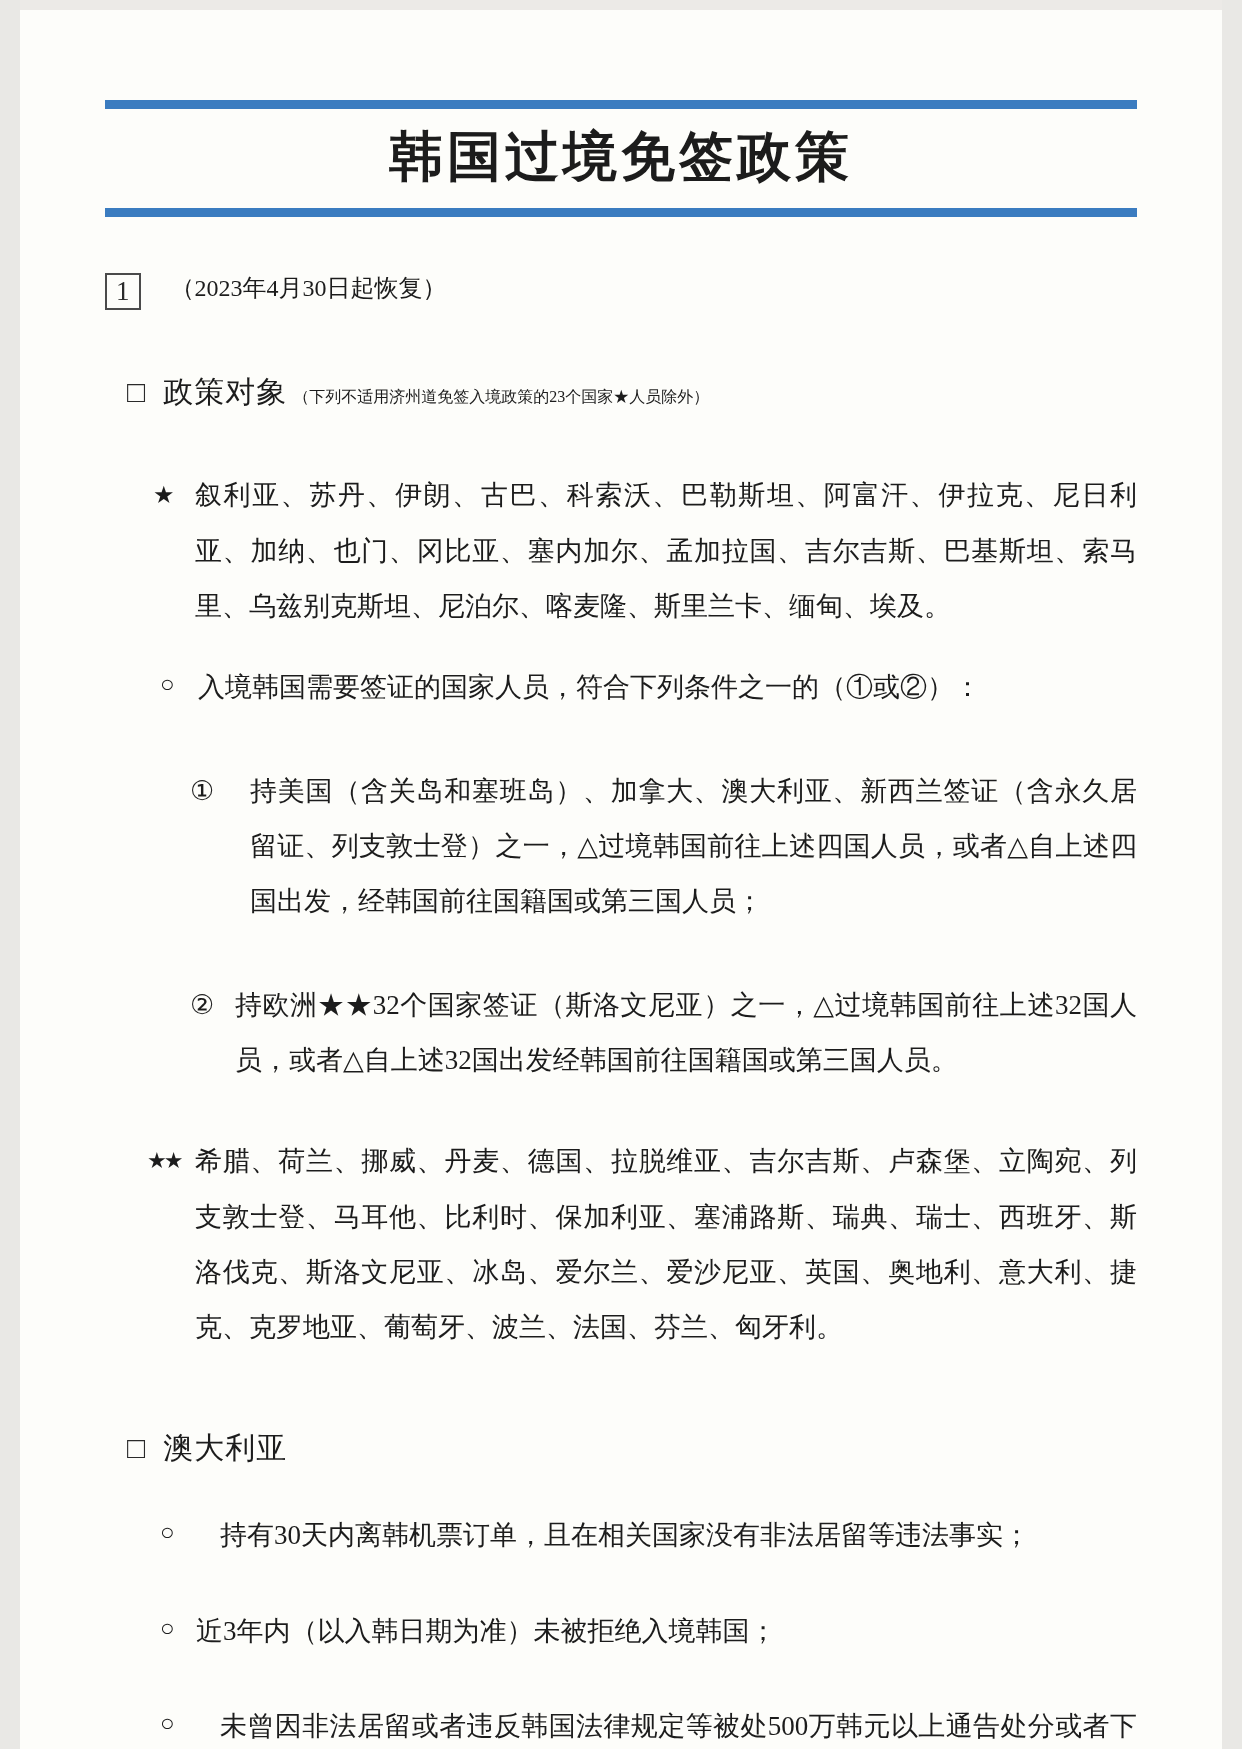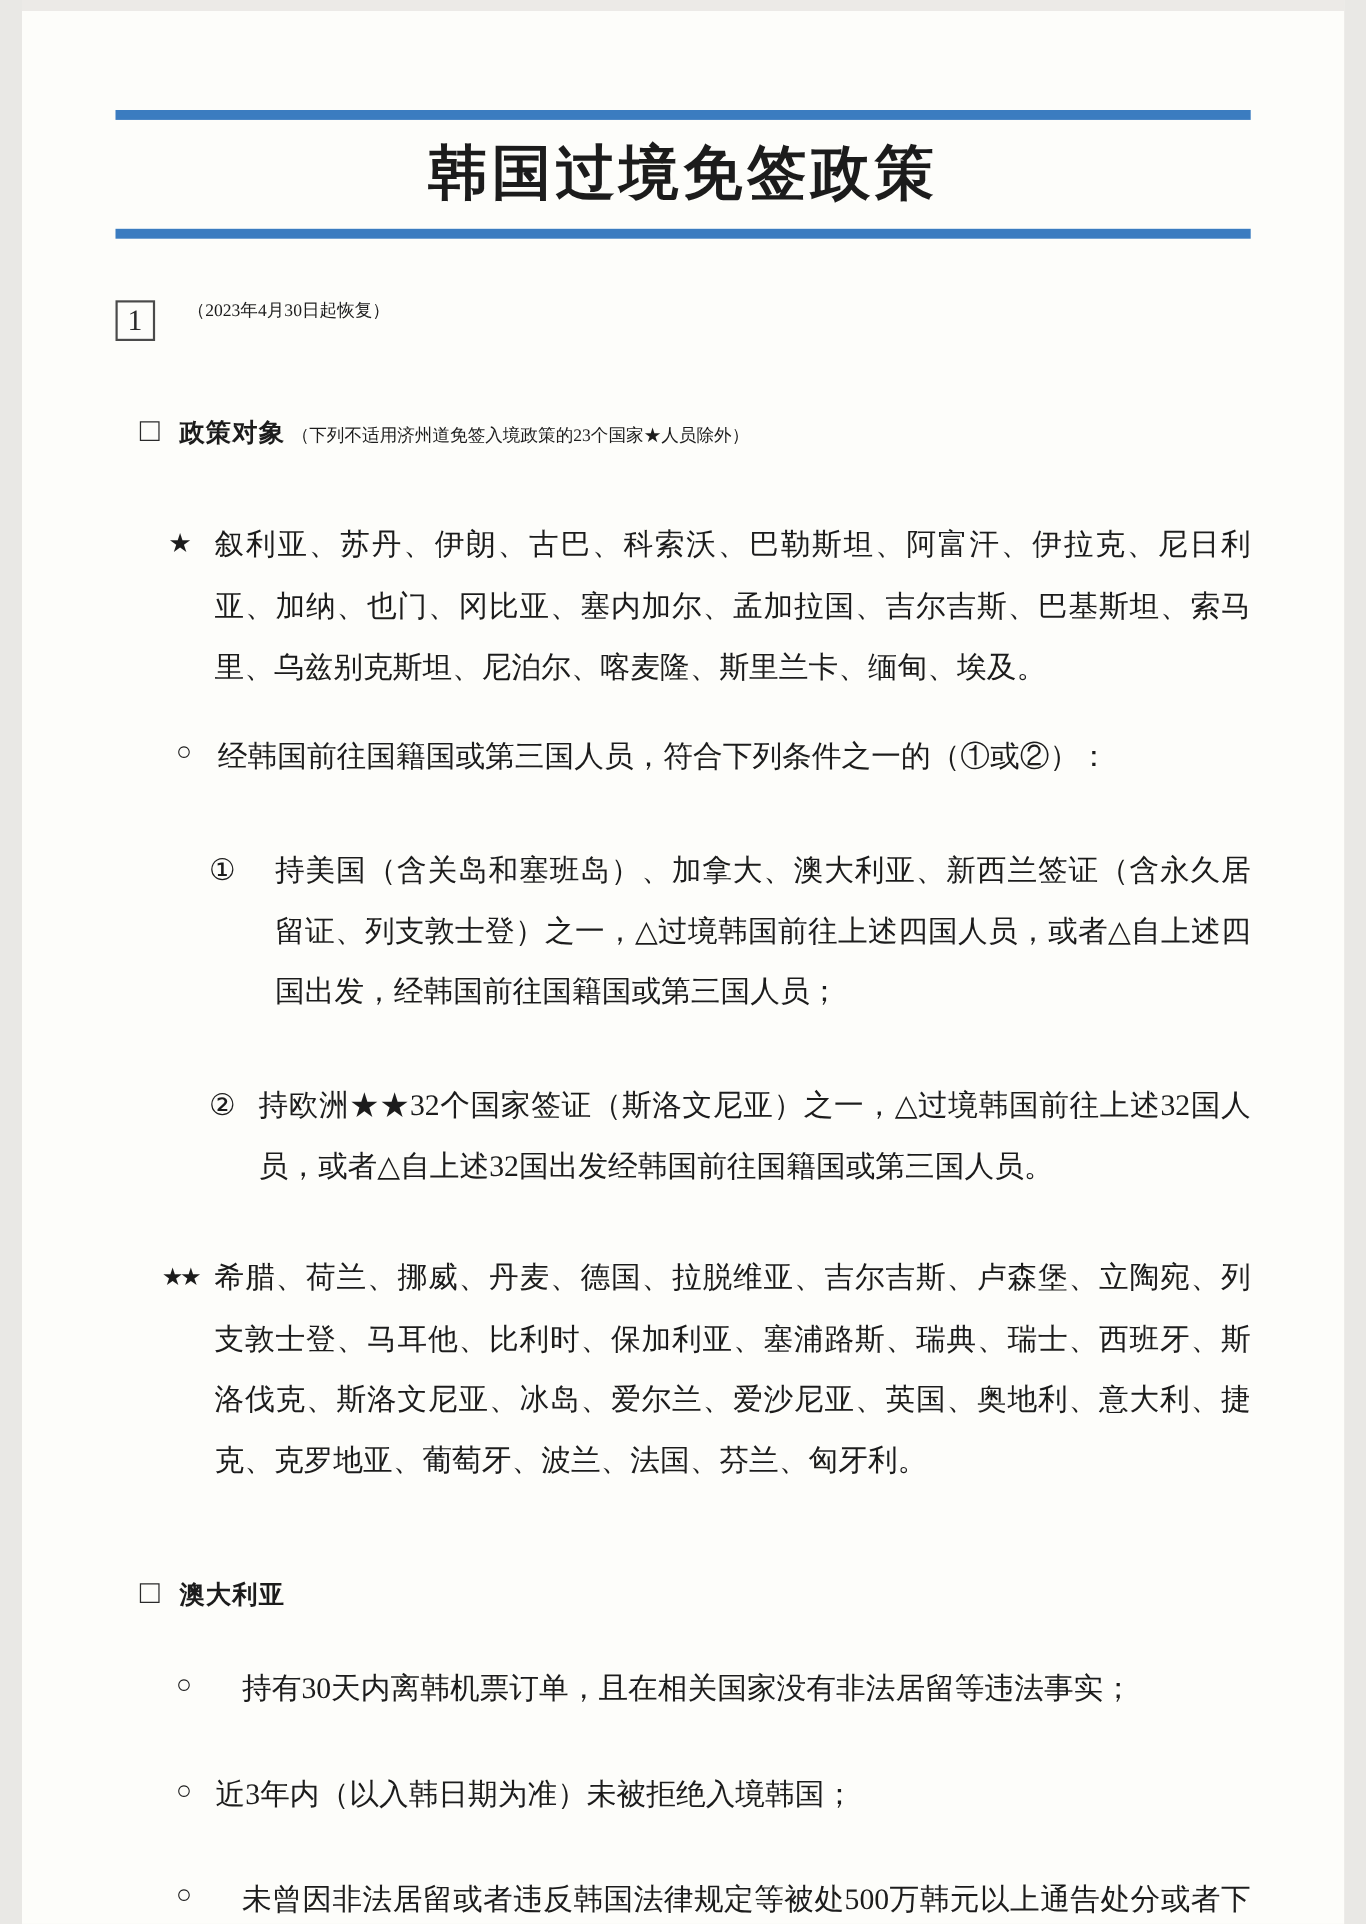--- a/index.html
+++ b/index.html
@@ -46,30 +46,30 @@
     display: inline-block;
     border: 2px solid #4a4a4a;
     font-size: 27px;
     line-height: 1.15;
     padding: 1px 9px;
     margin-right: 22px;
     align-self: center;
     color: #2a2a2a;
   }
   .section-title { font-size: 33px; font-weight: 600; letter-spacing: 1px; }
-  .section-note { font-size: 16px; font-weight: 400; margin-left: 8px; white-space: nowrap; }
+  .section-note { font-size: 24px; font-weight: 400; margin-left: 8px; white-space: nowrap; }
   
   .sub-heading {
     display: flex;
     align-items: baseline;
     margin-left: 22px;
     line-height: 1.35;
   }
   .sub-marker { font-size: 30px; margin-right: 18px; color: #2a2a2a; }
-  .sub-label { font-size: 23px; font-weight: 700; letter-spacing: 1px; }
+  .sub-label { font-size: 30px; font-weight: 400; letter-spacing: 1px; }
   .sub-note { font-size: 16px; margin-left: 6px; }
   
   .item {
     display: flex;
     align-items: flex-start;
     font-size: 27px;
     line-height: 2.05;
   }
   .item .marker { flex: 0 0 auto; text-align: left; }
   .item .text { flex: 1 1 auto; text-align: justify; }
@@ -110,21 +110,21 @@
       <span class="sub-note">（下列不适用济州道免签入境政策的23个国家★人员除外）</span>
     </div>
 
     <div class="item star-item">
       <span class="marker">★</span>
       <div class="text">叙利亚、苏丹、伊朗、古巴、科索沃、巴勒斯坦、阿富汗、伊拉克、尼日利亚、加纳、也门、冈比亚、塞内加尔、孟加拉国、吉尔吉斯、巴基斯坦、索马里、乌兹别克斯坦、尼泊尔、喀麦隆、斯里兰卡、缅甸、埃及。</div>
     </div>
 
     <div class="item circle-item">
       <span class="marker">○</span>
-      <div class="text">经韩国前往国籍国或第三国人员，符合下列条件之一的（①或②）：</div>
+      <div class="text">入境韩国需要签证的国家人员，符合下列条件之一的（①或②）：</div>
     </div>
 
     <div class="item cond-item">
       <span class="marker">①</span>
       <div class="text">持美国（含关岛和塞班岛）、加拿大、澳大利亚、新西兰签证（含永久居留证、列支敦士登）之一，△过境韩国前往上述四国人员，或者△自上述四国出发，经韩国前往国籍国或第三国人员；</div>
     </div>
 
     <div class="item cond-item tight">
       <span class="marker">②</span>
       <div class="text">持欧洲★★32个国家签证（斯洛文尼亚）之一，△过境韩国前往上述32国人员，或者△自上述32国出发经韩国前往国籍国或第三国人员。</div>

